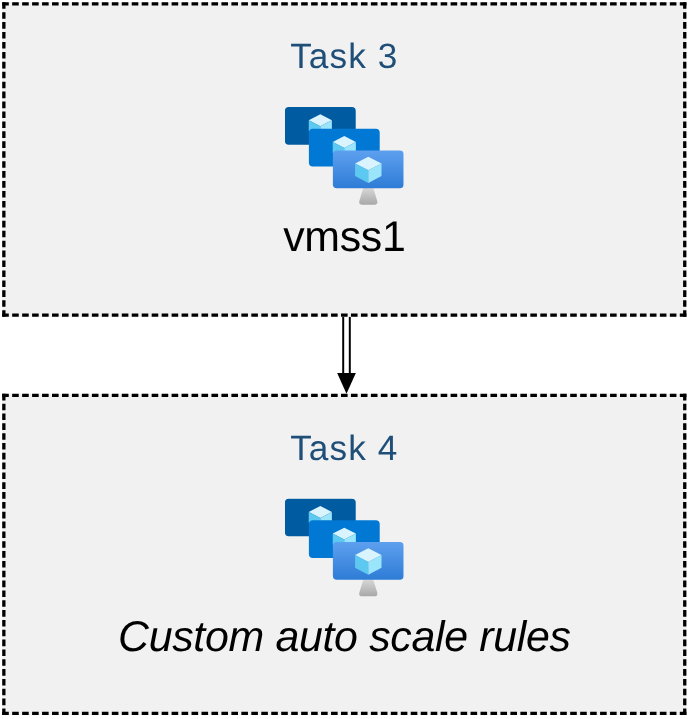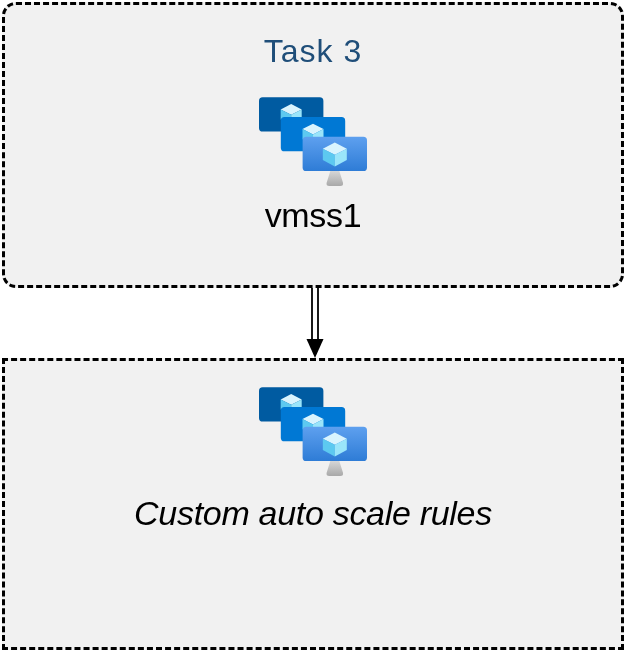--- a/index.html
+++ b/index.html
@@ -13,39 +13,39 @@
   .canvas { position: absolute; inset: 0; }
   .task-box {
     position: absolute;
     left: 2px;
     width: 622px;
     box-sizing: border-box;
     border: 3px dashed var(--box_border, #000);
     background: var(--box_bg, #F1F1F1);
     text-align: center;
   }
-  .box-task3 { top: 2px;   height: 286px; border-radius: 14px; }
+  .box-task3 { top: 2px;   height: 286px; }
   .box-task4 { top: 358px; height: 292px; }
   .box-title {
     margin-top: 26px;
     font-size: 32px;
     line-height: 40px;
     letter-spacing: 1px;
     color: var(--title_text, #1F4E79);
   }
   .vmss-icon {
     display: block;
     margin: 26px auto 0 auto;
     width: 108px;
     height: 92px;
   }
   .label-group-task3 { margin-top: 8px; }
   .label-group-task4 { margin-top: 16px; font-style: italic; }
   .box-label {
-    font-size: 34px;
+    font-size: 39px;
     line-height: 37px;
     letter-spacing: -0.3px;
     color: var(--body_text, #000);
   }
   .connector {
     position: absolute;
     left: 304px;
     top: 288px;
     width: 22px;
     height: 71px;
@@ -94,20 +94,21 @@
     </div>
   </div>
 
   <svg class="connector" viewBox="0 0 22 71">
     <line x1="8" y1="0" x2="8" y2="53" stroke-width="1.8" style="stroke:var(--arrow, #000)"></line>
     <line x1="14" y1="0" x2="14" y2="53" stroke-width="1.8" style="stroke:var(--arrow, #000)"></line>
     <polygon points="11,70 2.5,51 19.5,51" style="fill:var(--arrow, #000)"></polygon>
   </svg>
 
   <div class="task-box box-task4">
+    <div class="box-title">Task 4</div>
     <svg class="vmss-icon" viewBox="0 0 104 88">
       <use href="#vmss-art" xlink:href="#vmss-art"></use>
     </svg>
     <div class="label-group-task4">
       <div class="box-label">Custom auto scale rules</div>
     </div>
   </div>
 
 </div>
 

